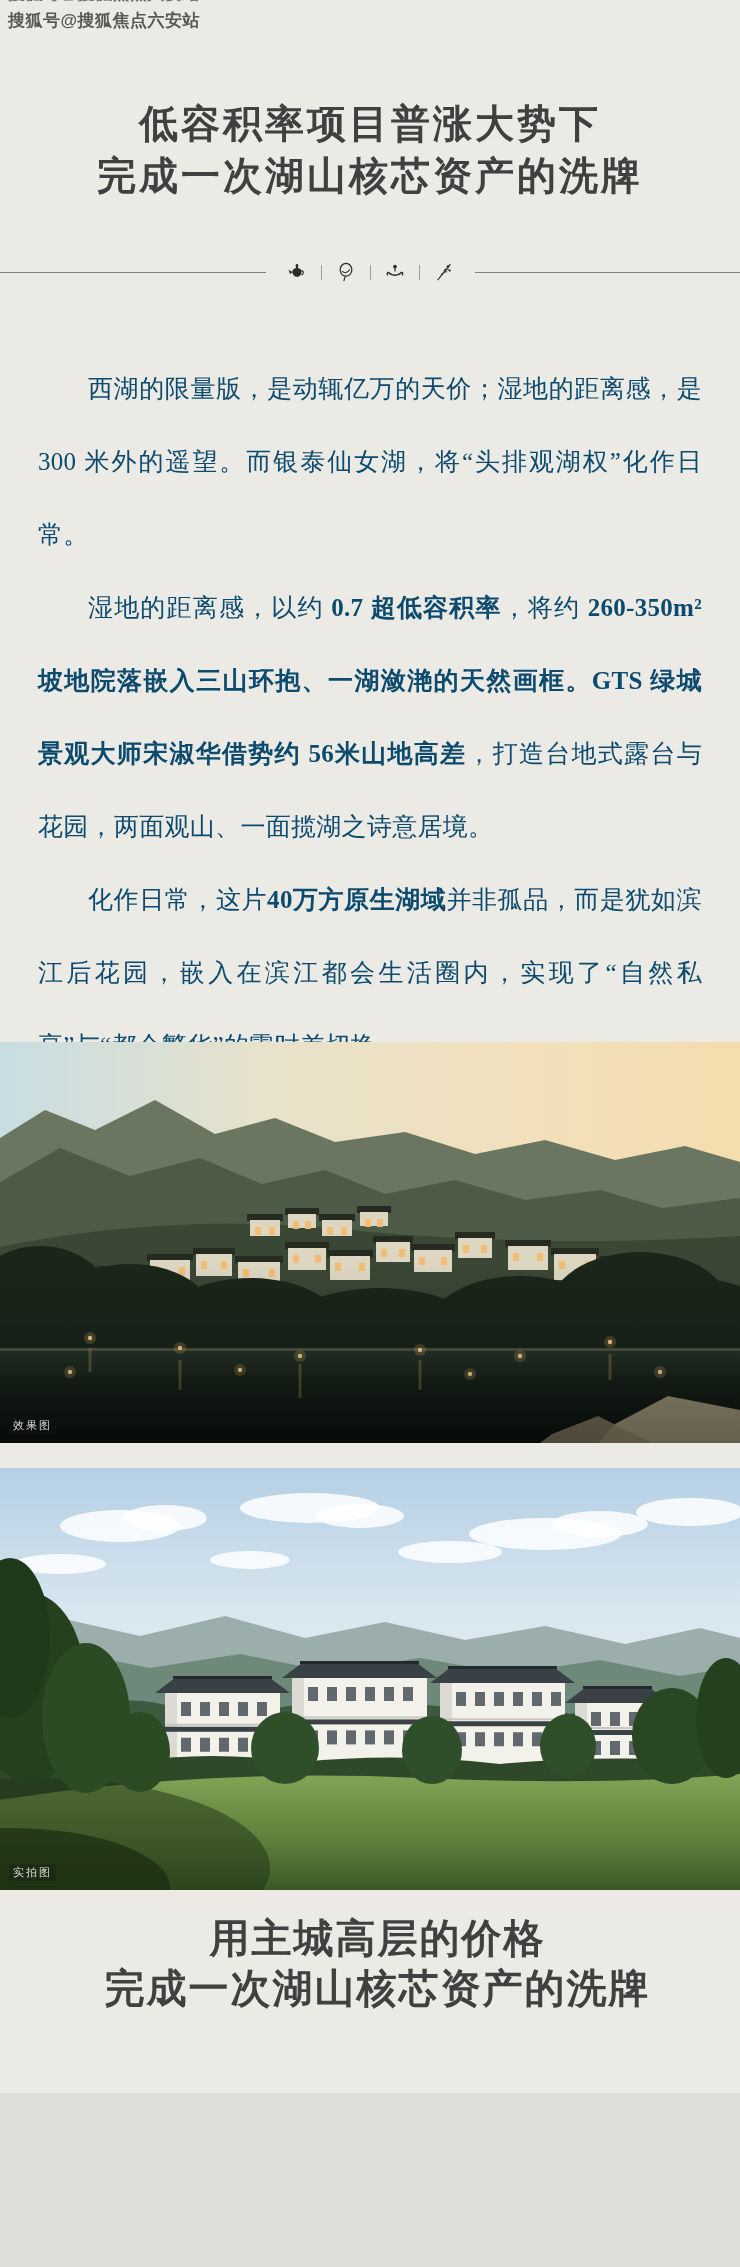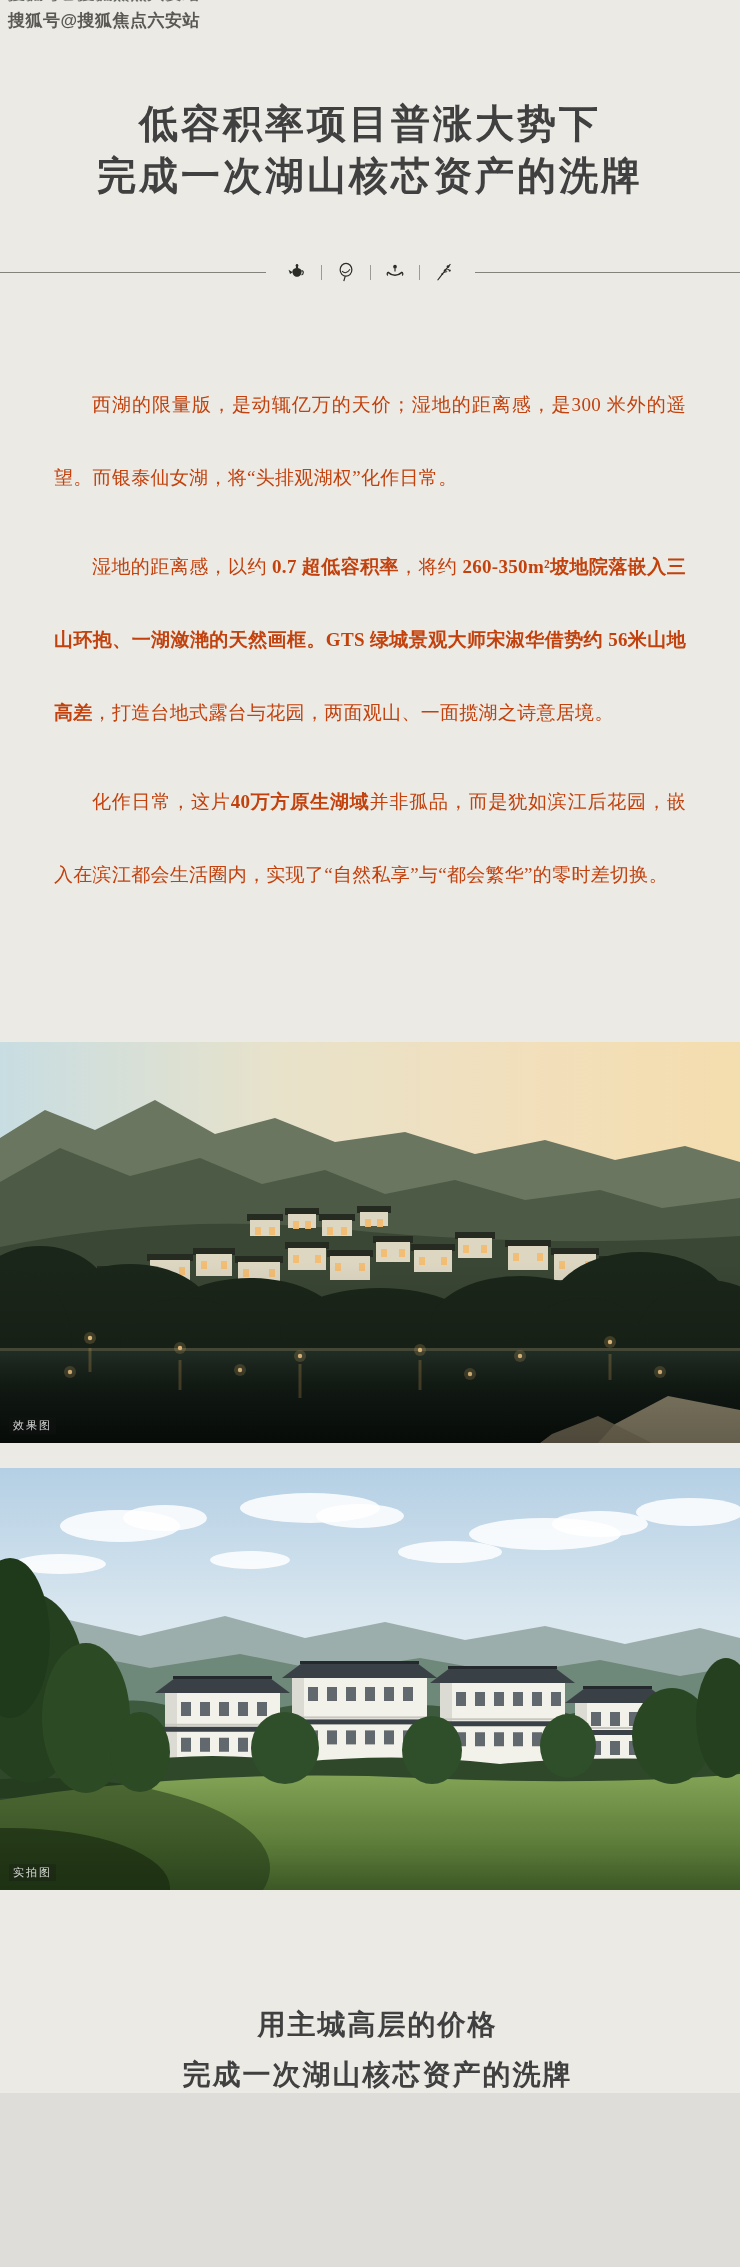--- a/index.html
+++ b/index.html
@@ -6,33 +6,33 @@
   .page{position:relative;width:740px;height:2093px;margin:0 auto;background:#ebeae5;overflow:hidden;
         font-family:"Liberation Serif","DejaVu Serif",serif;}
   
   .wm{position:absolute;left:8px;color:#45453f;font-family:"Liberation Sans","DejaVu Sans",sans-serif;
       font-weight:700;font-size:17px;letter-spacing:.5px;opacity:.88;white-space:nowrap;}
   .wm-echo{top:-9px;transform:scaleY(.55);transform-origin:top left;opacity:.8;}
   .wm-main{top:9px;}
   
   .big-title{position:absolute;left:0;right:0;text-align:center;color:#404040;font-weight:700;}
   .hero-title{top:98px;font-size:39px;line-height:52px;letter-spacing:3px;}
-  .footer-title{top:2000px;font-size:28px;line-height:50px;letter-spacing:2px;margin-left:15px;}
+  .footer-title{top:1914px;font-size:40px;line-height:50px;letter-spacing:2px;margin-left:15px;}
   
   .divider{position:absolute;left:0;right:0;display:flex;align-items:center;height:26px;}
   .divider-top{top:259px;}
   .divider-bottom{top:2222px;}
   .divider .line{flex:1;height:1px;background:#83837c;}
   .divider .icons{display:flex;align-items:center;gap:13px;margin:0 20px;}
   .divider .sep{width:1px;height:15px;background:#9c9c95;}
   .dicon{width:22px;height:22px;display:block;}
   
   .article{position:absolute;top:352px;left:0;right:0;padding:0 38px;}
-  .article p{margin:16px;text-indent:2em;font-size:19px;line-height:73px;text-align:justify;
-             color:#c2410c;letter-spacing:.3px;}
+  .article p{margin:0;text-indent:2em;font-size:25px;line-height:73px;text-align:justify;
+             color:#0c4a6e;letter-spacing:.3px;}
   .article p span.b{font-weight:700;}
   
   .photo{position:absolute;left:0;width:740px;overflow:hidden;}
   .photo-1{top:1042px;height:401px;}
   .photo-2{top:1468px;height:422px;}
   .photo svg{display:block;width:100%;height:100%;}
   .img-label{position:absolute;left:9px;bottom:9px;color:rgba(255,255,255,.82);
              font-family:"Liberation Sans","DejaVu Sans",sans-serif;font-size:11px;
              letter-spacing:2px;background:rgba(20,20,20,.28);padding:1px 4px;border-radius:1px;}
 </style>

